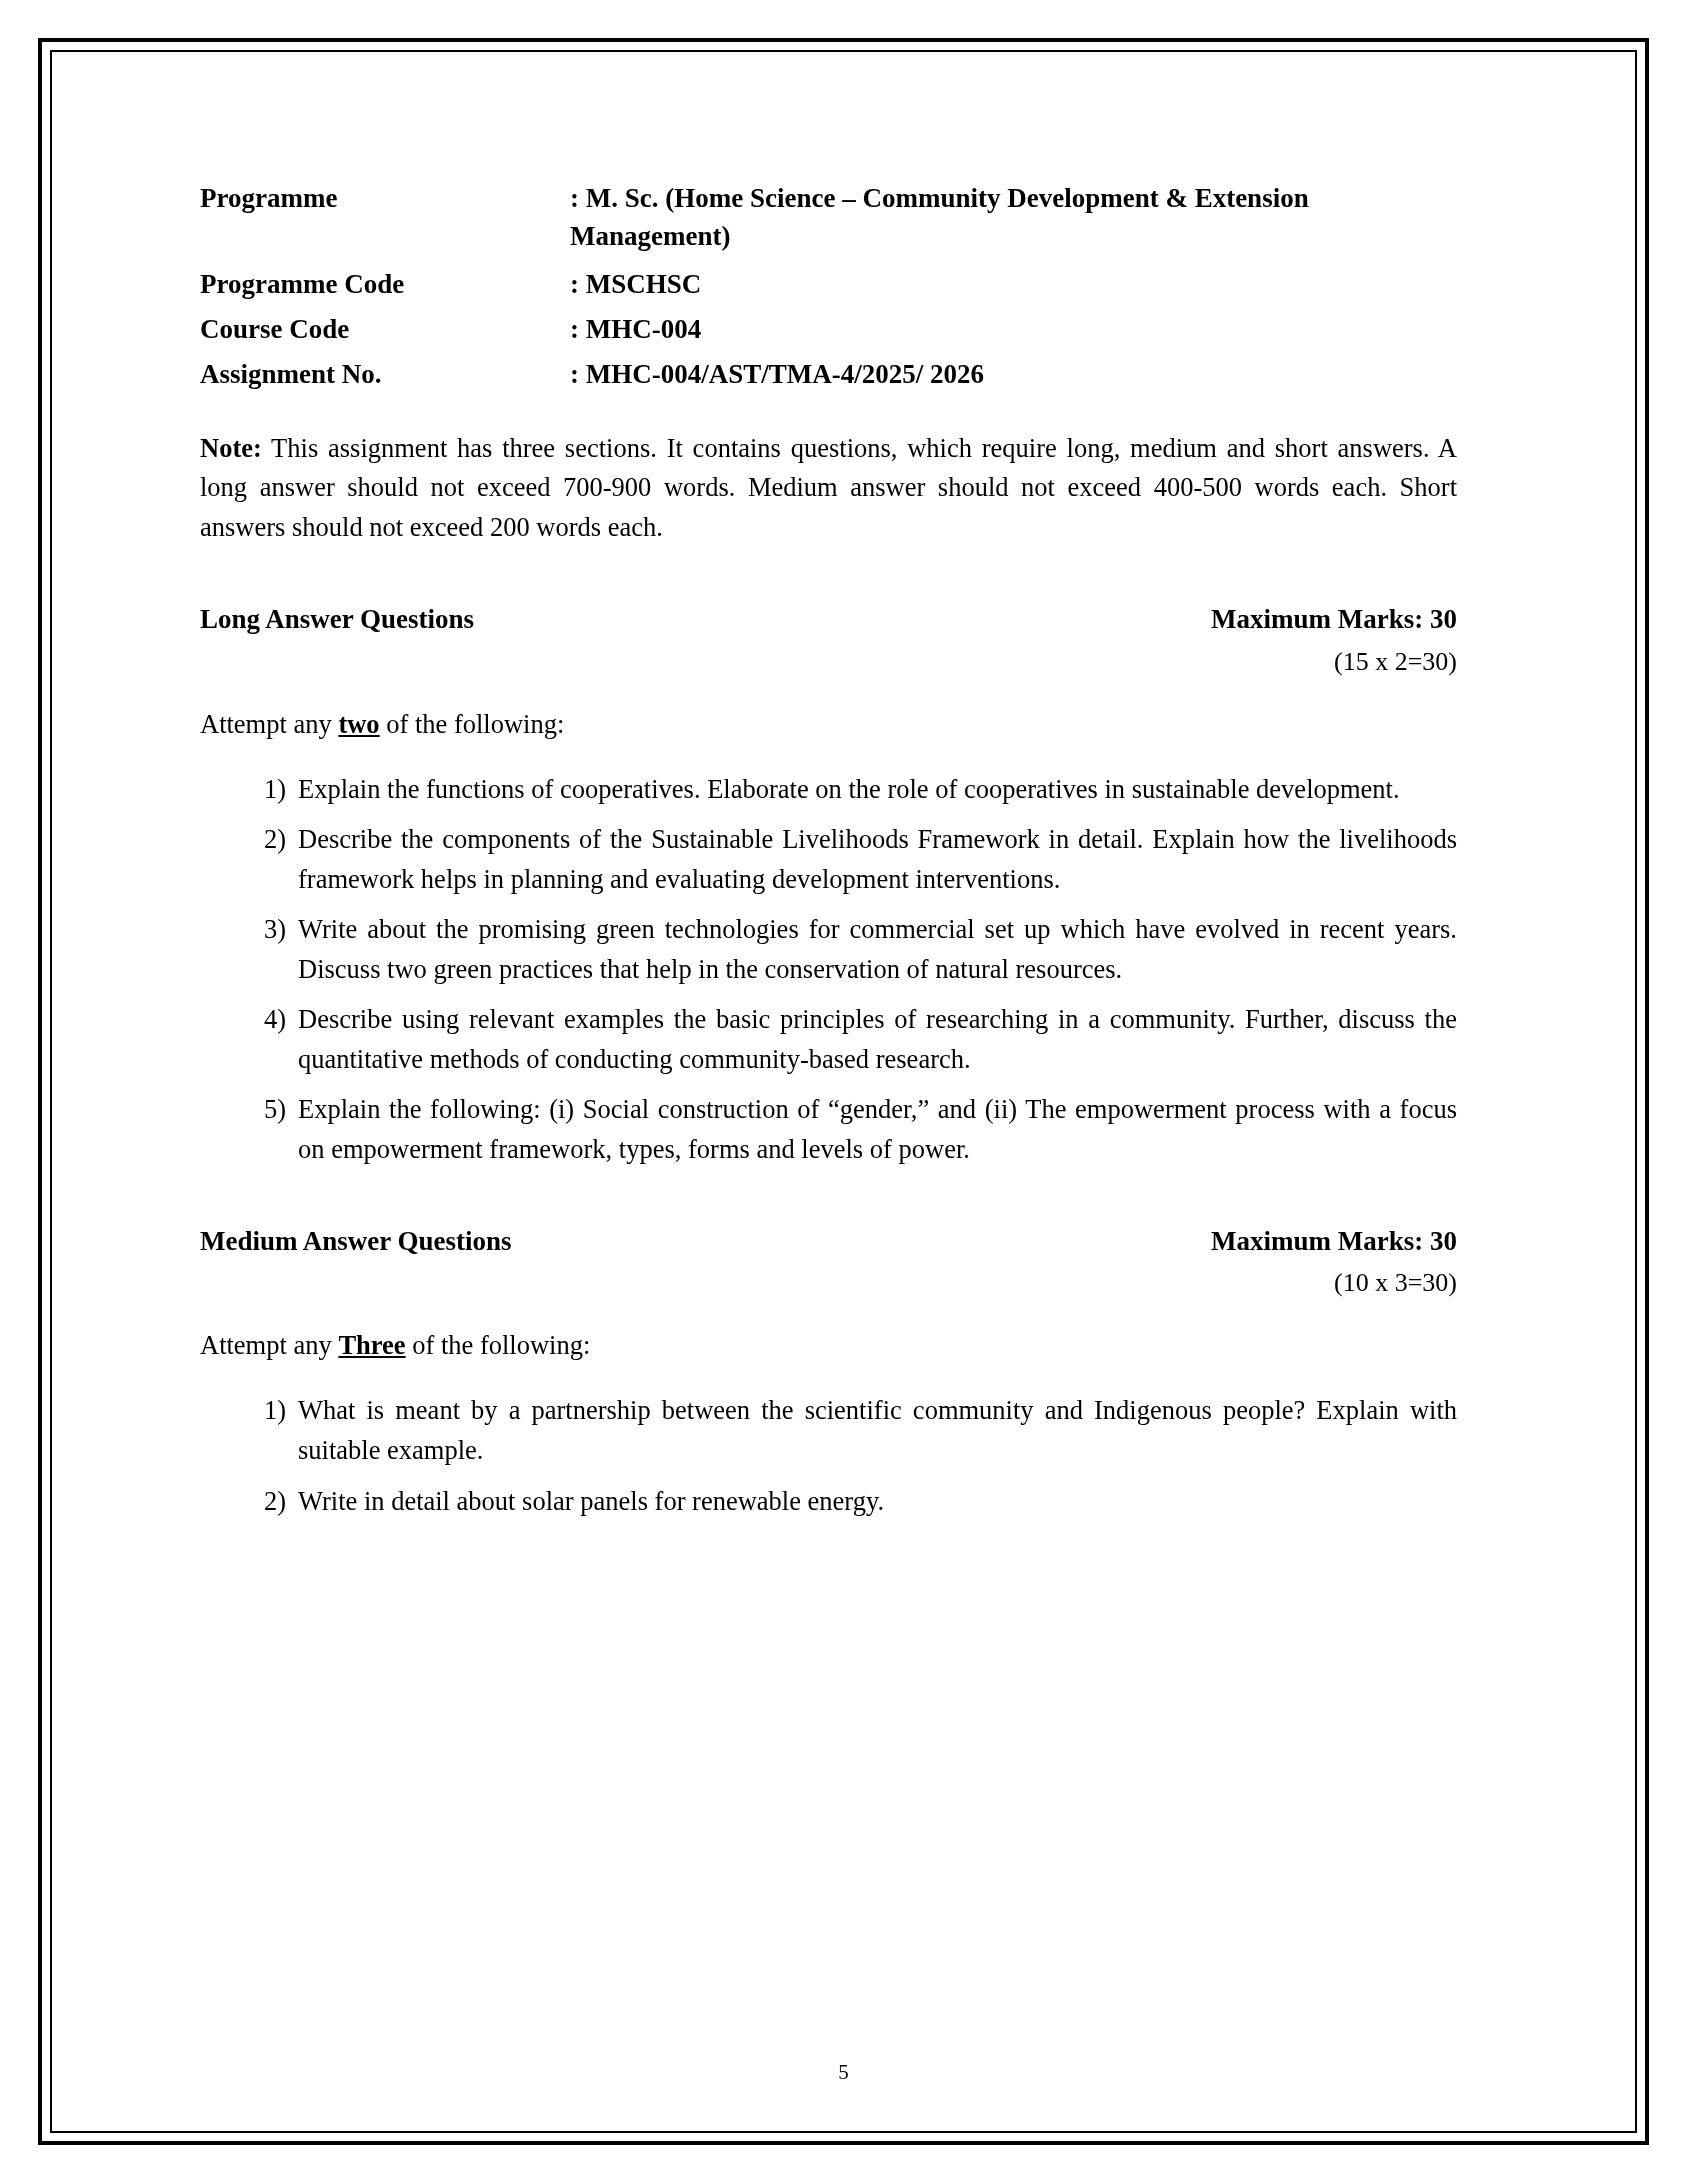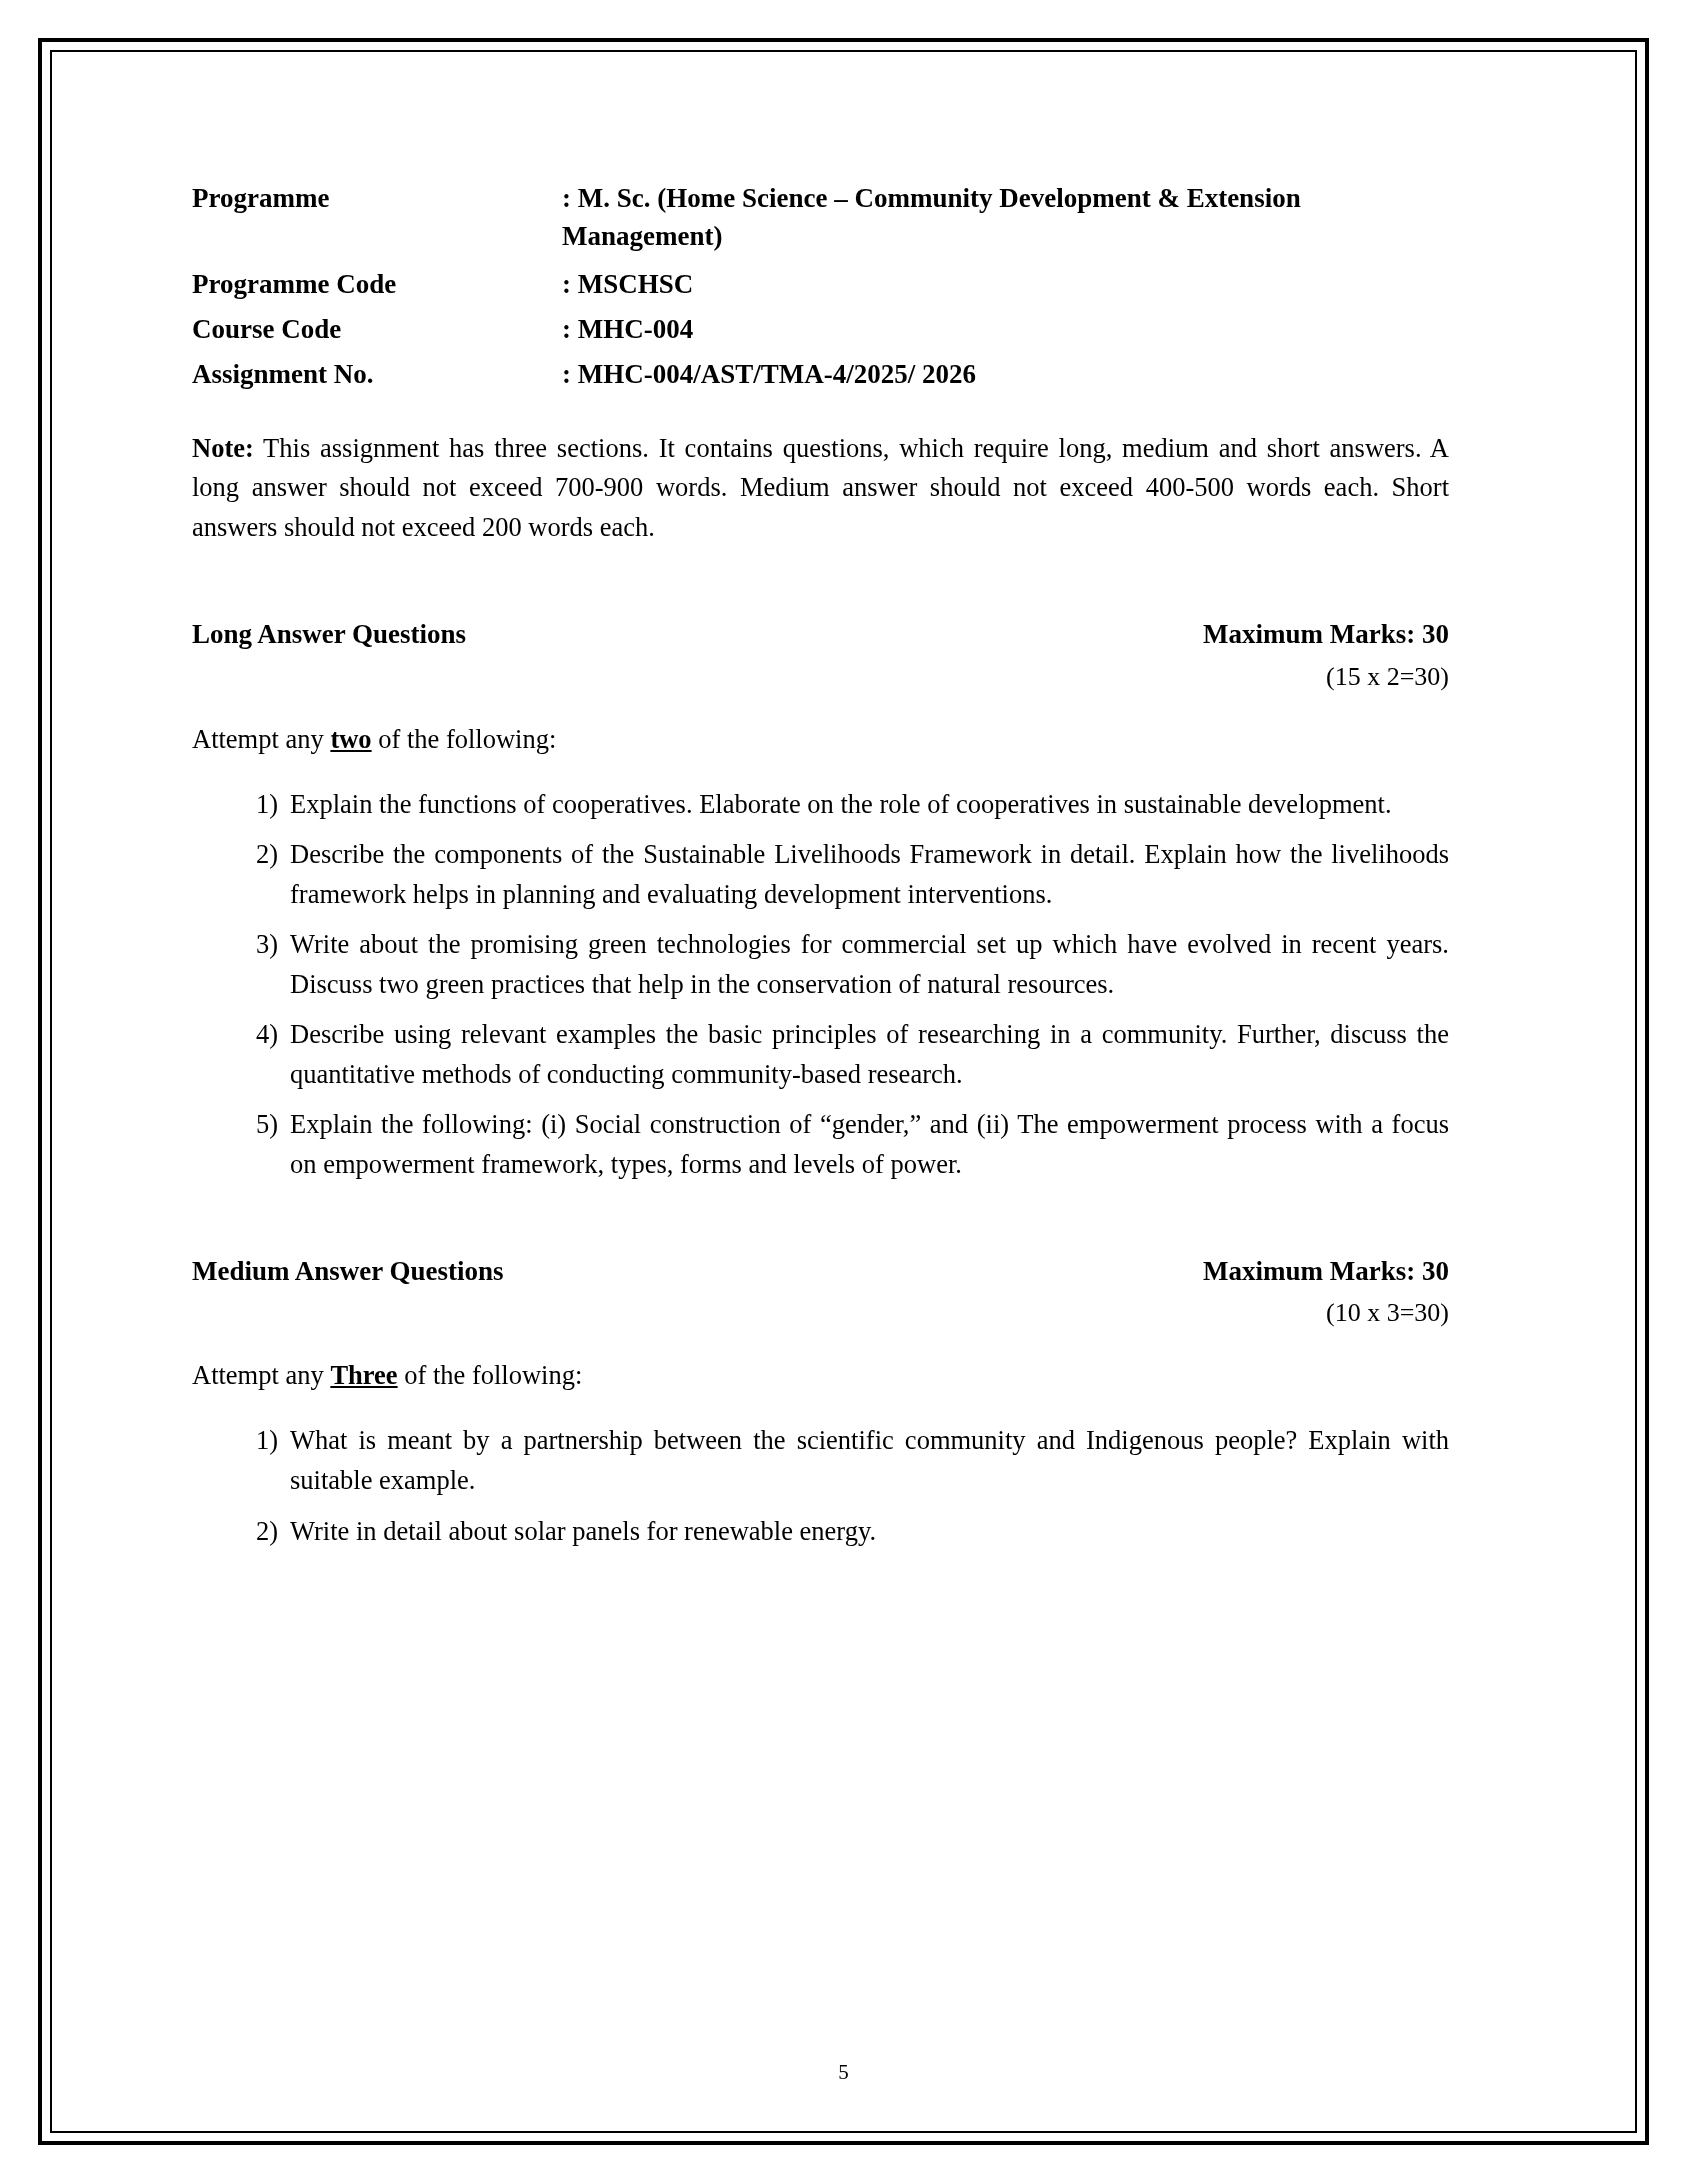--- a/index.html
+++ b/index.html
@@ -33,21 +33,21 @@
     position: absolute;
     left: 50px;
     top: 50px;
     right: 50px;
     bottom: 50px;
     border: 2px solid #000;
     box-sizing: border-box;
   }
   .content {
     position: absolute;
-    left: 192px;
+    left: 200px;
     top: 179px;
     width: 1257px;
     font-size: 26.5px;
     line-height: 1.42;
   }
 
   
   .meta {
     width: 100%;
     border-collapse: collapse;
@@ -69,21 +69,21 @@
 
   .note {
     margin-top: 29px;
     text-align: justify;
     font-size: 26.5px;
     line-height: 1.5;
   }
   .note b { font-weight: bold; }
 
   .section-head {
-    margin-top: 67px;
+    margin-top: 52px;
     display: flex;
     justify-content: space-between;
     align-items: baseline;
     font-weight: bold;
     font-size: 27px;
   }
   .marks-sub {
     text-align: right;
     font-size: 26px;
     margin-top: 5.3px;

